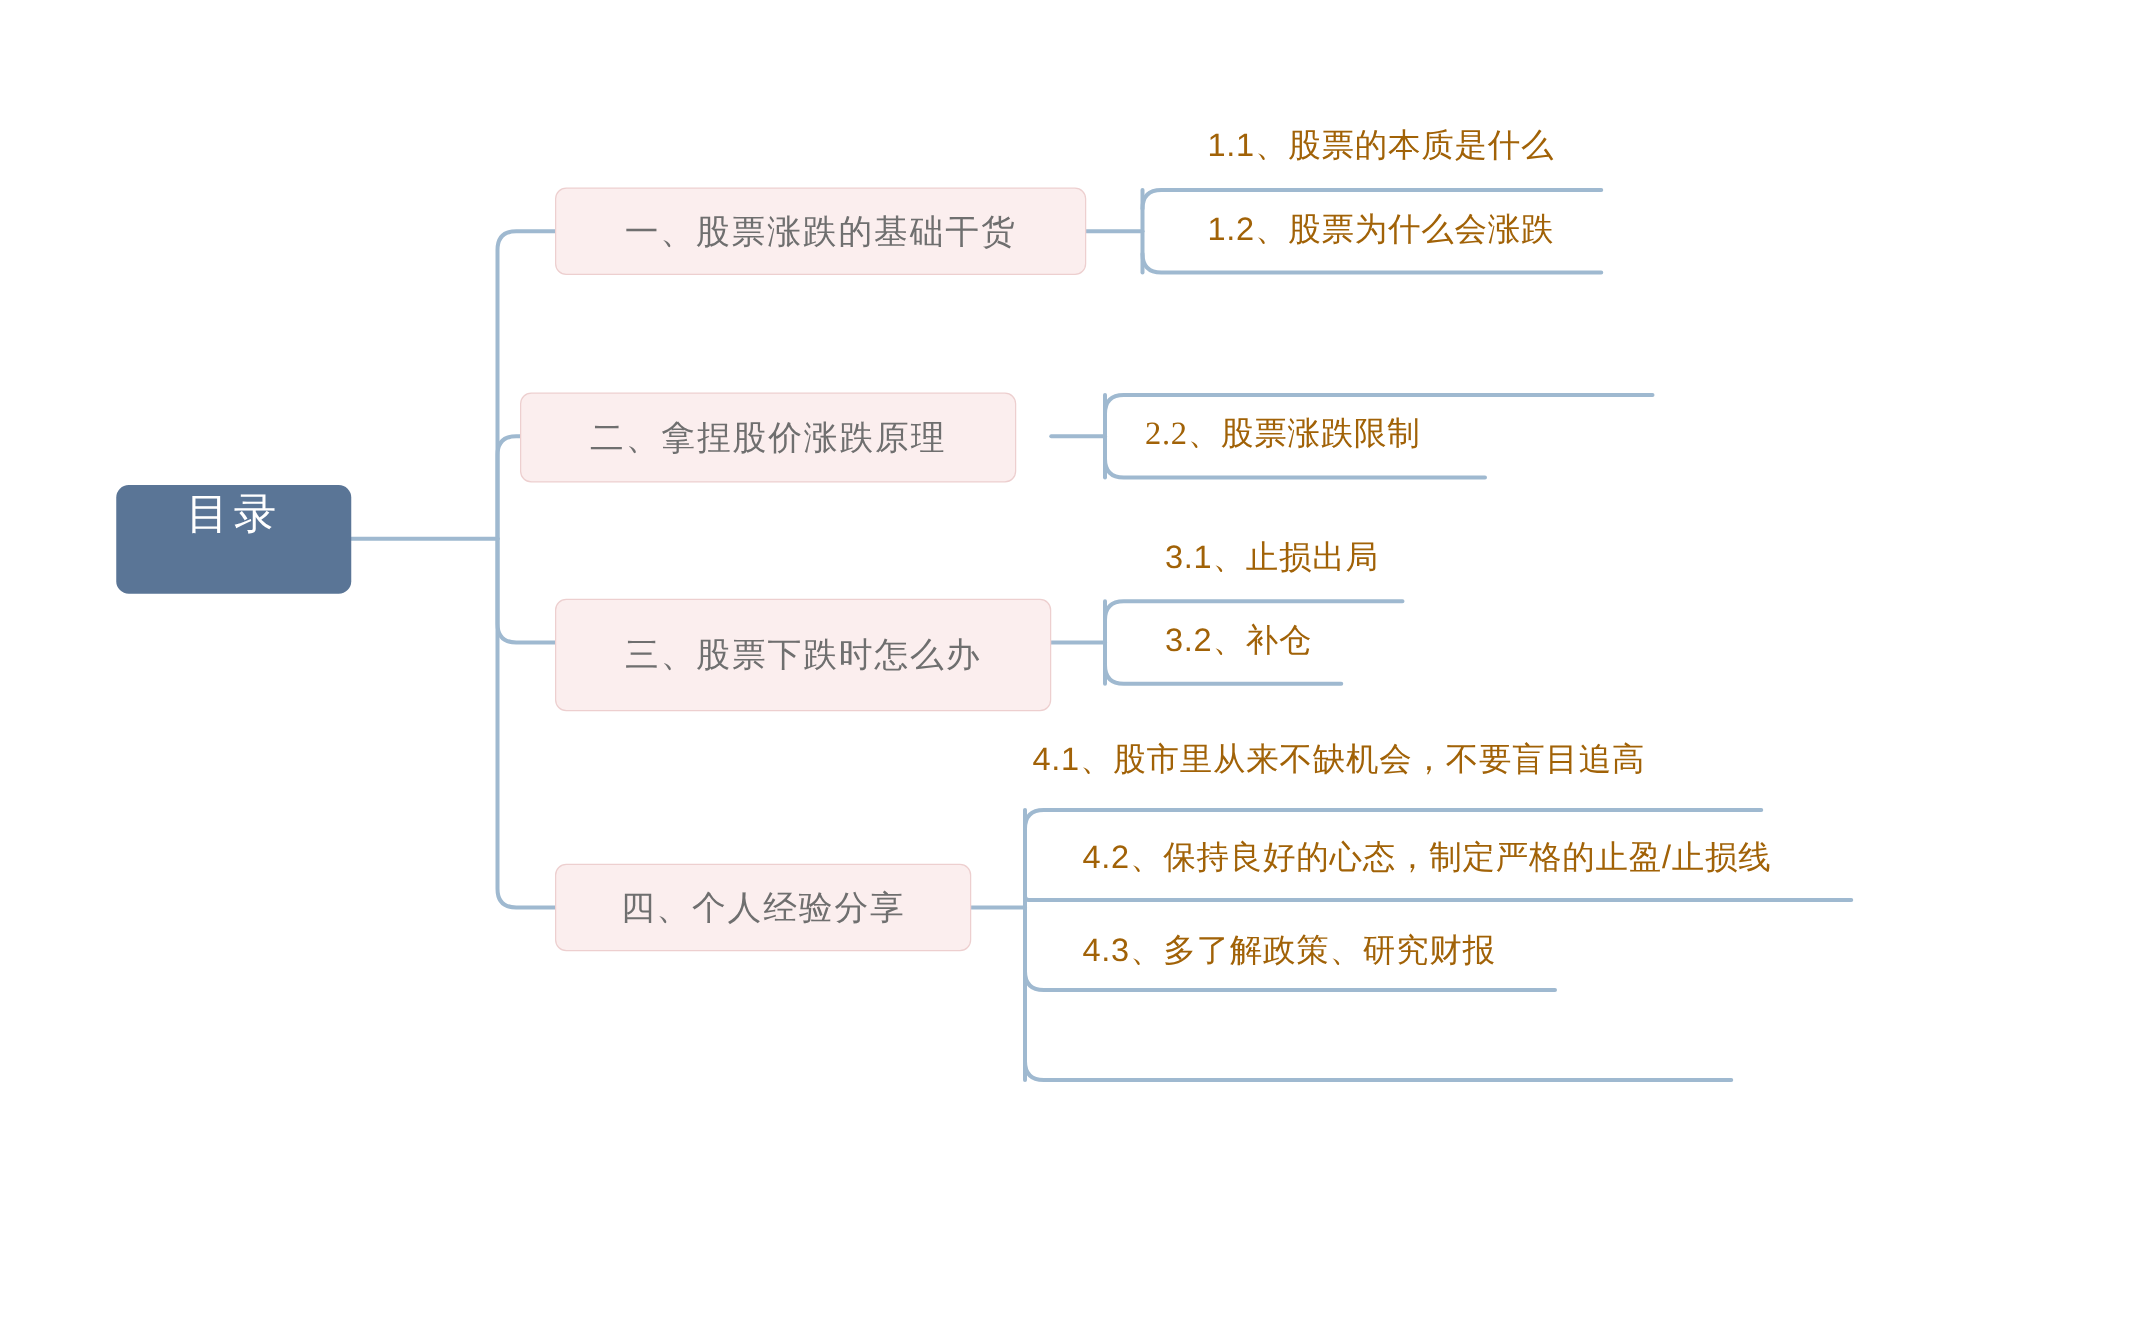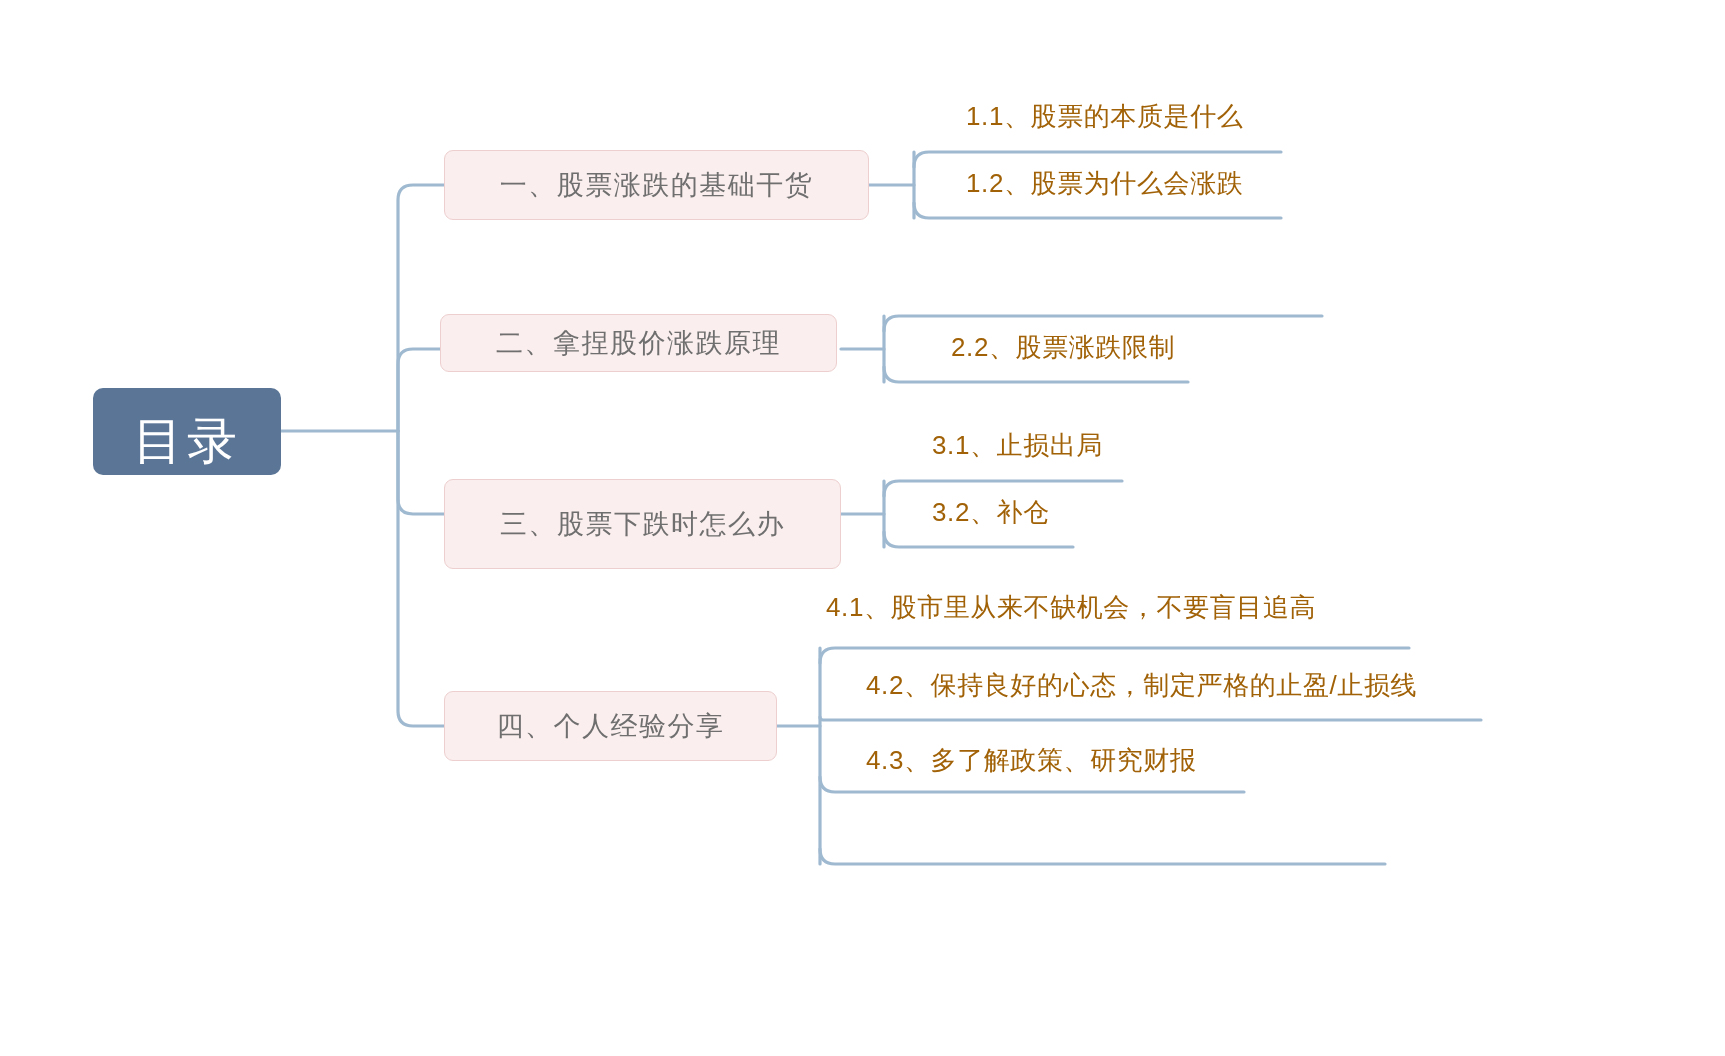--- a/index.html
+++ b/index.html
@@ -11,25 +11,25 @@
     overflow:hidden;
   }
   #stage{position:relative;width:1725px;height:1056px;}
 
   
   #wires{position:absolute;left:0;top:0;width:1725px;height:1056px;}
 
   
   .root-node{
     position:absolute;
-    display:flex;align-items:flex-end;justify-content:center;
+    display:flex;align-items:flex-start;justify-content:center;
     background:#5a7596;
     color:#ffffff;
     border-radius:10px;
-    font-size:50px;
+    font-size:34px;
     letter-spacing:4px;
     font-weight:400;
     box-sizing:border-box;
   }
 
   
   .branch-node{
     position:absolute;
     display:flex;align-items:center;justify-content:center;
     background:#fbeeee;
@@ -98,24 +98,24 @@
   <div class="branch-node" style="left:444px;top:150px;width:425px;height:70px;">
     <span>一、股票涨跌的基础干货</span>
   </div>
   <div class="leaf-label" style="left:966px;top:103px;">
     <span>1.1、股票的本质是什么</span>
   </div>
   <div class="leaf-label" style="left:966px;top:170px;">
     <span>1.2、股票为什么会涨跌</span>
   </div>
 
-  <div class="branch-node" style="left:440px;top:314px;width:397px;height:58px;">
+  <div class="branch-node" style="left:416px;top:314px;width:397px;height:72px;">
     <span>二、拿捏股价涨跌原理</span>
   </div>
-  <div class="leaf-label" style="left:951px;top:334px;">
+  <div class="leaf-label" style="left:916px;top:334px;font-family:Liberation Serif, serif;">
     <span>2.2、股票涨跌限制</span>
   </div>
 
   <div class="branch-node" style="left:444px;top:479px;width:397px;height:90px;">
     <span>三、股票下跌时怎么办</span>
   </div>
   <div class="leaf-label" style="left:932px;top:432px;">
     <span>3.1、止损出局</span>
   </div>
   <div class="leaf-label" style="left:932px;top:499px;">

